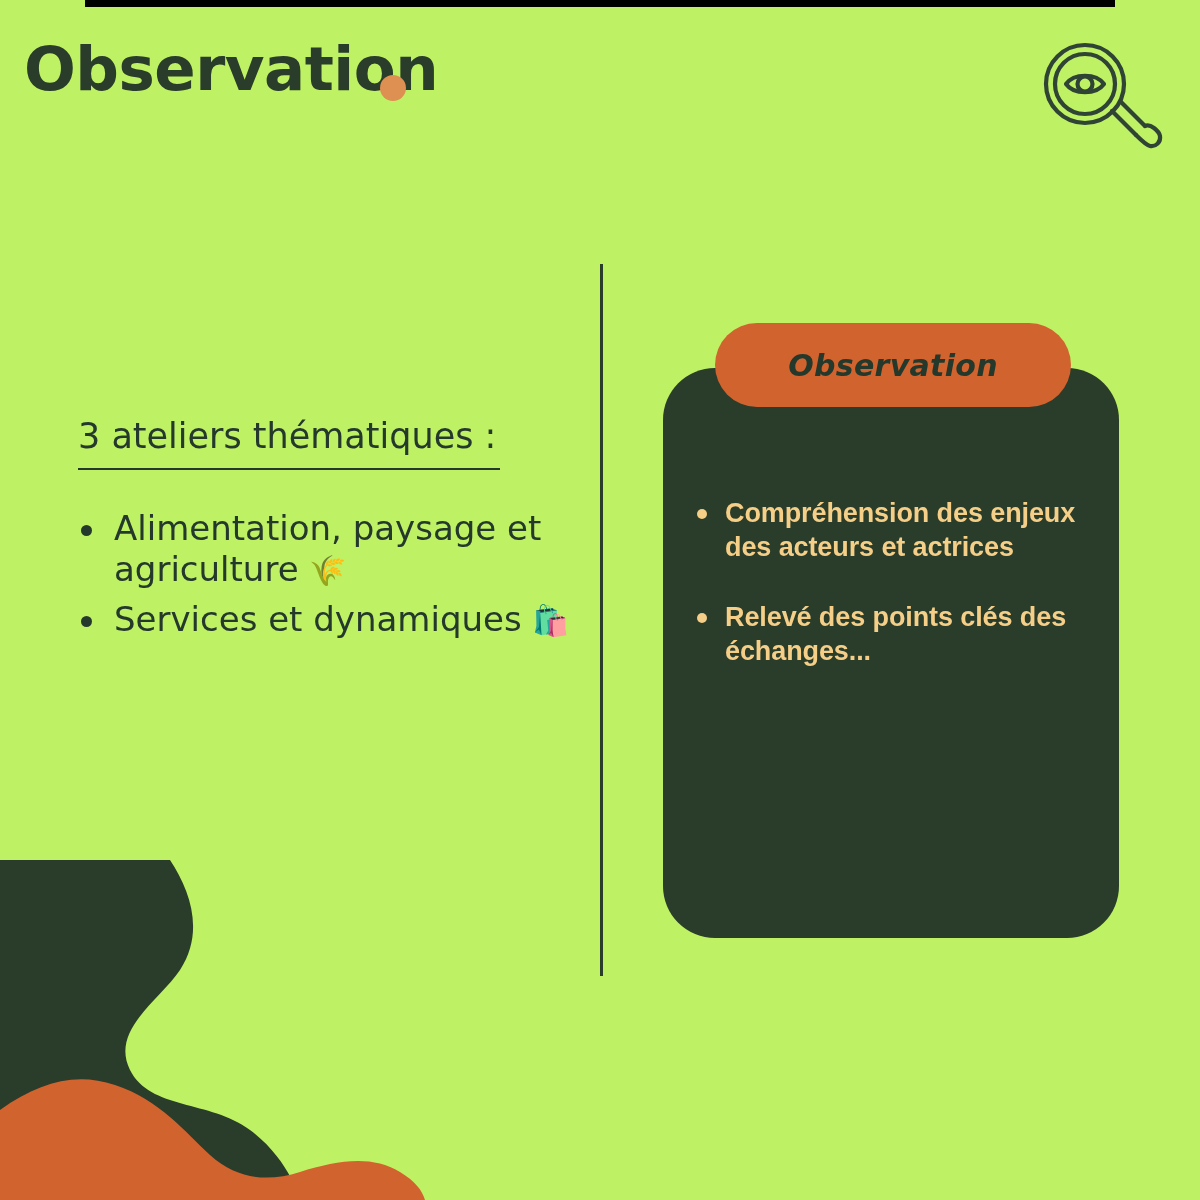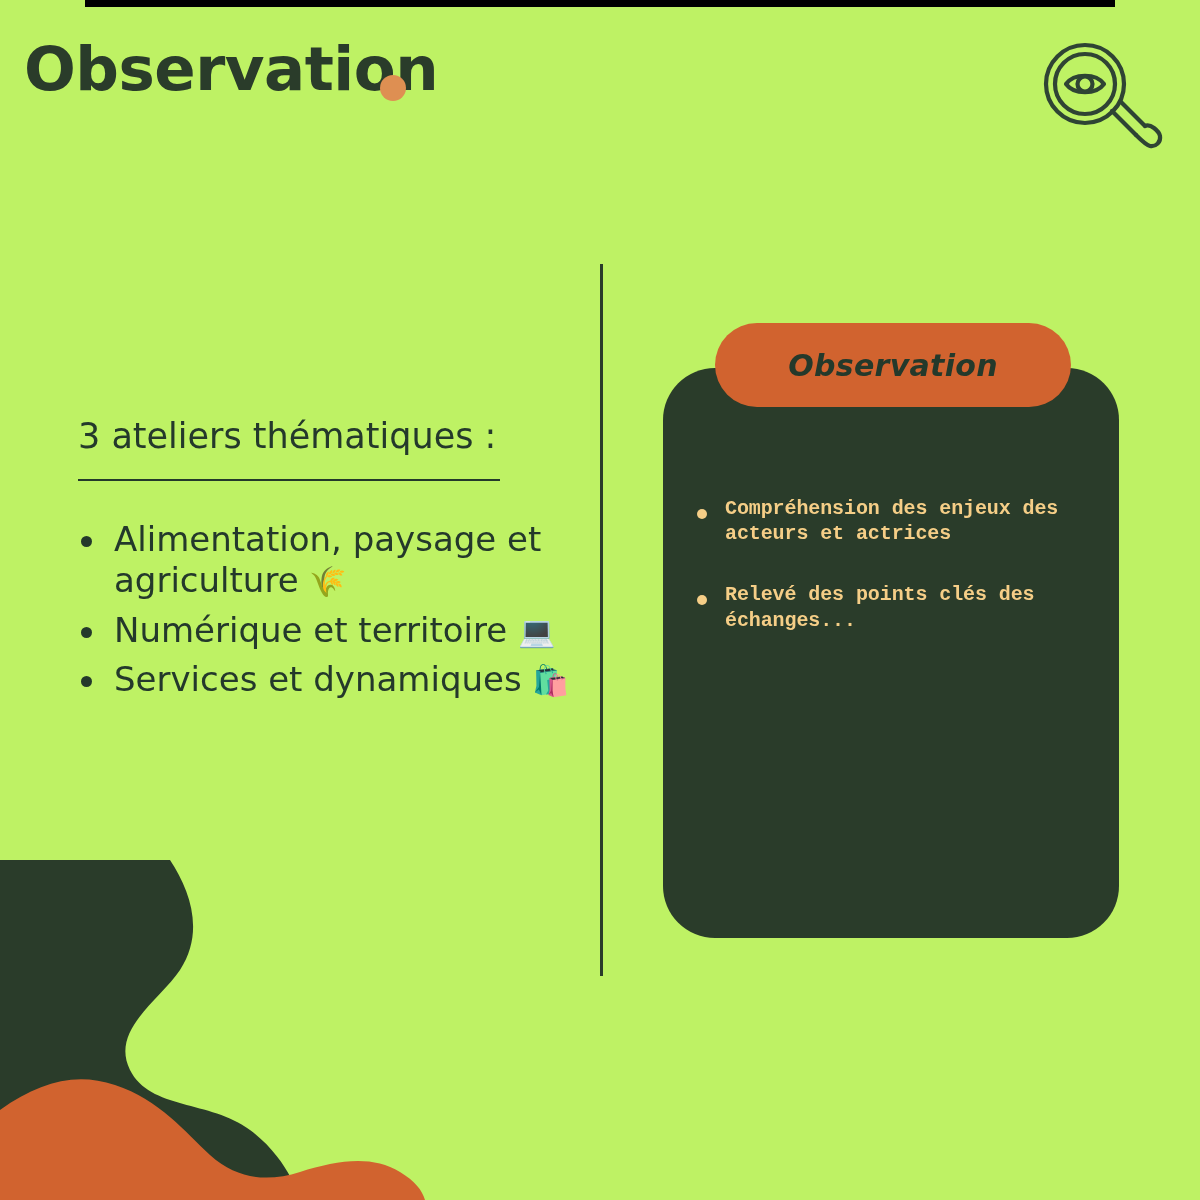--- a/index.html
+++ b/index.html
@@ -96,21 +96,21 @@
     color: #24392B;
   }
   .left-heading {
     font-family: "DejaVu Sans", sans-serif;
     font-size: 35px;
     line-height: 1.25;
     color: #24392B;
     margin: 0 0 30px 18px;
     display: inline-block;
     border-bottom: 2px solid #24392B;
-    padding-bottom: 20px;
+    padding-bottom: 9px;
     padding-right: 4px;
   }
   ul.left-list {
     list-style: none;
     margin: 8px;
     padding: 0;
   }
   ul.left-list li {
     position: relative;
     padding-left: 46px;
@@ -178,23 +178,23 @@
     top: 128px;
     width: 420px;
     list-style: none;
     margin: 0;
     padding: 0;
   }
   ul.card-list li {
     position: relative;
     padding-left: 40px;
     margin-bottom: 36px;
-    font-family: Liberation Mono, monospace;
+    font-family: Liberation Sans, sans-serif;
     font-weight: 700;
-    font-size: 20px;
+    font-size: 27px;
     line-height: 1.26;
     color: #F5CE87;
     letter-spacing: -0.1px;
   }
   ul.card-list li:last-child { margin-bottom: 8px; }
   ul.card-list li .bullet-dot {
     position: absolute;
     left: 12px;
     top: 13px;
     width: 10px;
@@ -235,24 +235,20 @@
   </div>
 
   <div class="divider"></div>
 
   <div class="left-col">
     <div class="left-heading">3 ateliers thématiques :</div>
     <ul class="left-list">
       <li>
         <span class="bullet-dot"></span>
         <span>Alimentation, paysage et agriculture </span><span class="emoji">🌾</span>
-      </li>
-      <li>
-        <span class="bullet-dot"></span>
-        <span>Numérique et territoire </span><span class="emoji">💻</span>
       </li>
       <li>
         <span class="bullet-dot"></span>
         <span>Services et dynamiques </span><span class="emoji">🛍️</span>
       </li>
     </ul>
   </div>
 
   <div class="card-wrap">
     <div class="card-body">

